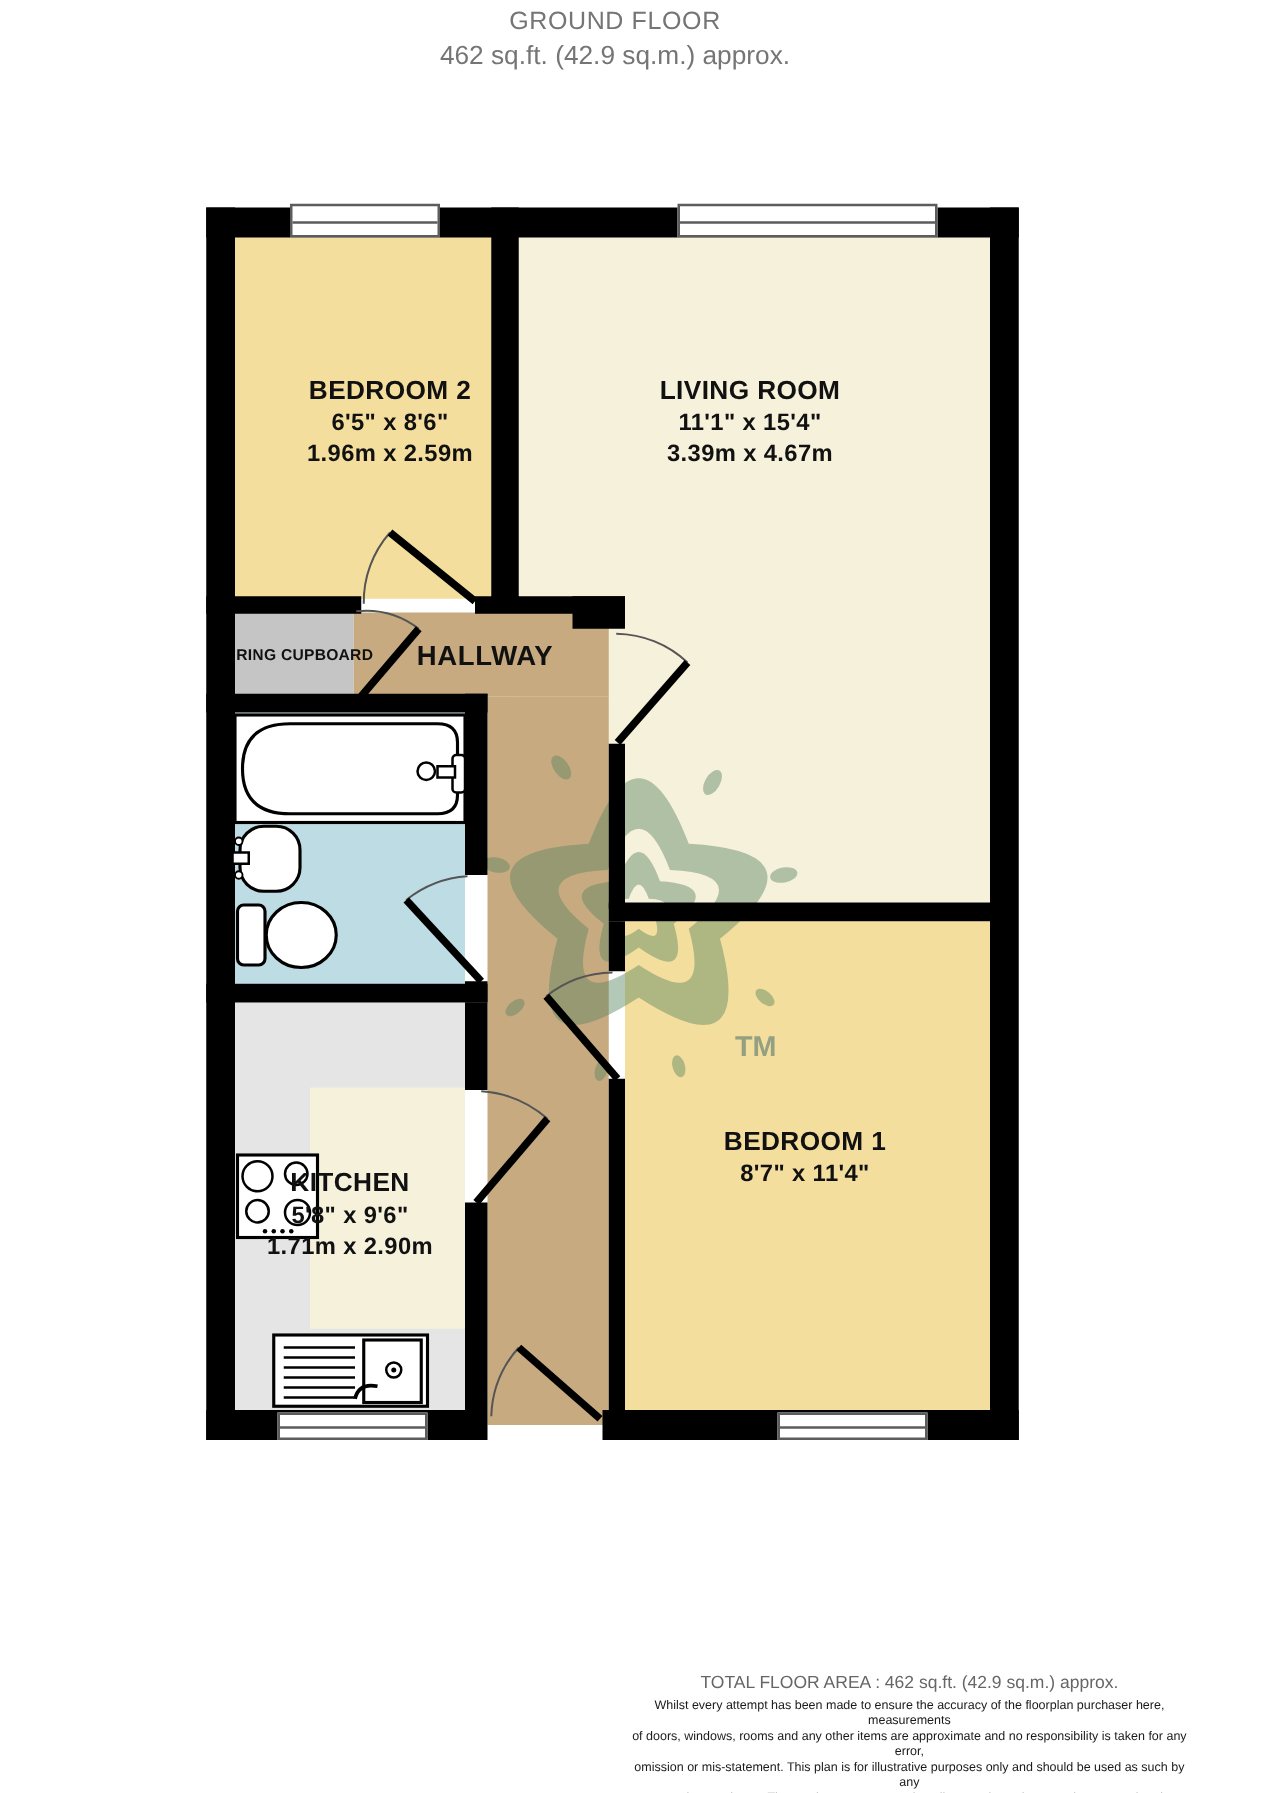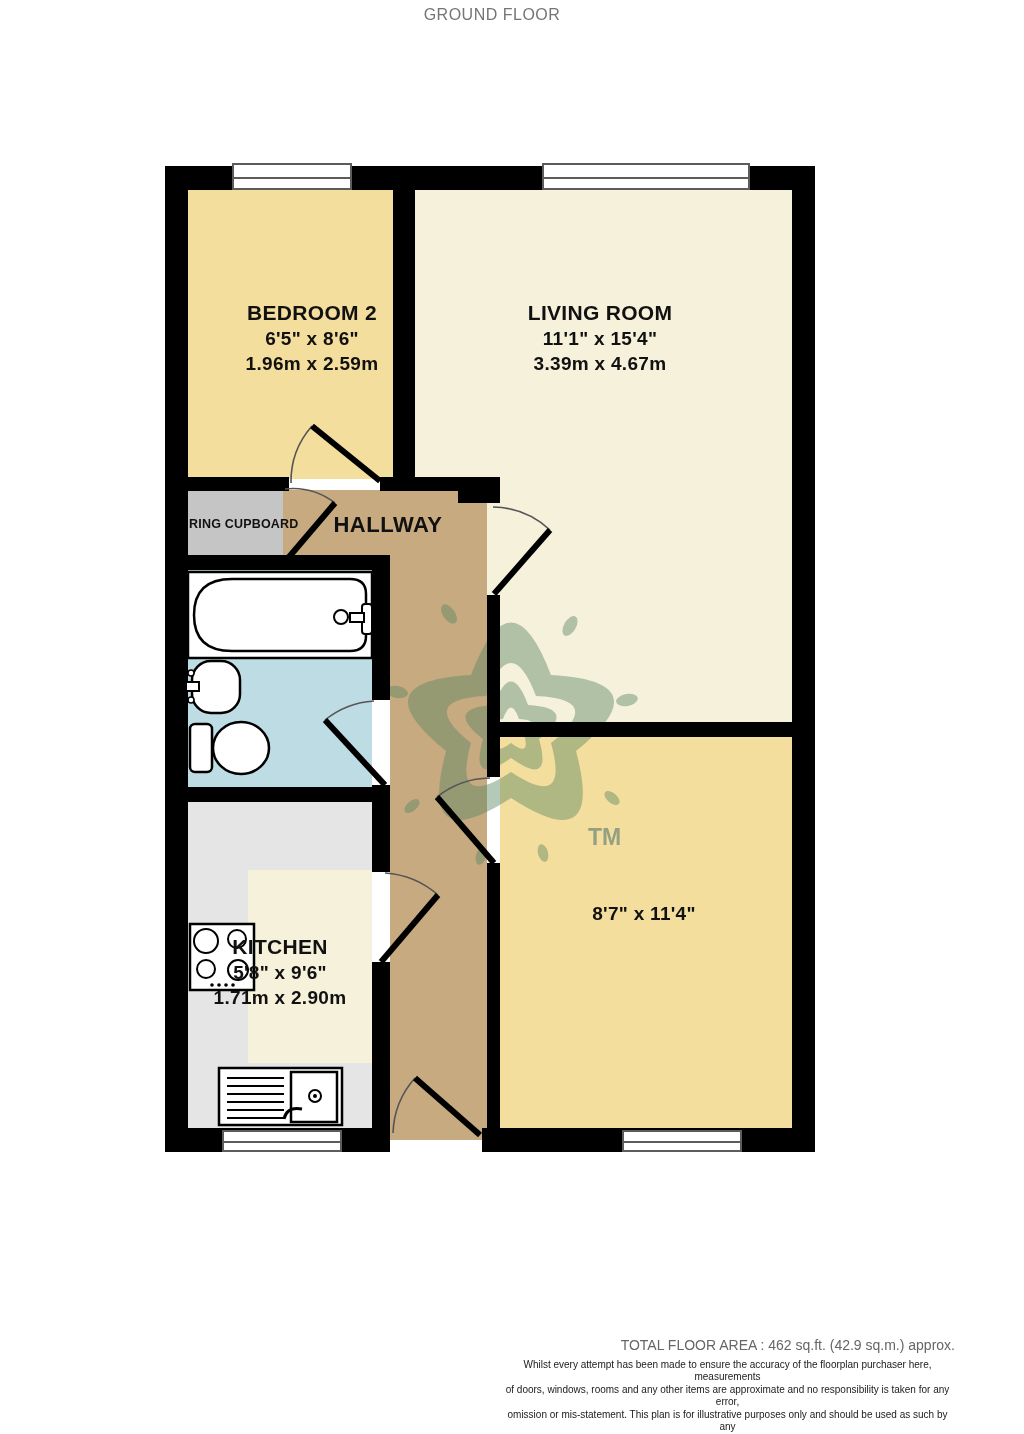--- a/index.html
+++ b/index.html
@@ -1,20 +1,20 @@
 <!DOCTYPE html>
 <html><head>
 <meta charset="utf-8">
 <style>
   html,body{margin:0;padding:0;background:#ffffff;}
   .page{position:relative;width:1024px;height:1434px;background:#ffffff;
         font-family:"Liberation Sans",sans-serif;overflow:hidden;}
   
   .title-block{position:absolute;top:6px;left:0;width:984px;text-align:center;color:#757575;}
-  .title-line1{font-size:16px;letter-spacing:0.5px;}
+  .title-line1{font-size:20px;letter-spacing:0.5px;}
   .title-line2{font-size:21px;margin-top:4px;}
   
   .floor{position:absolute;}
   .f-yellow{background:#F4DE9E;}
   .f-cream{background:#F6F1DB;}
   .f-brown{background:#C7AA80;}
   .f-blue{background:#BEDCE3;}
   .f-kgray{background:#E5E5E5;}
   .f-cgray{background:#C5C5C5;}
   
@@ -25,30 +25,31 @@
   
   .lbl{position:absolute;text-align:center;color:#111111;font-weight:bold;}
   .room-name{font-size:21px;line-height:26px;letter-spacing:0.3px;}
   .room-dim{font-size:19px;line-height:25px;letter-spacing:0.3px;}
   .hall-lbl{font-size:22px;letter-spacing:0.5px;}
   .cupboard-lbl{font-size:12.5px;letter-spacing:0.2px;white-space:nowrap;text-align:left;}
   
   .layer{position:absolute;left:0;top:0;width:1024px;height:1434px;pointer-events:none;}
   
   .footer{position:absolute;left:500px;top:1337px;width:455px;text-align:center;color:#1a1a1a;}
-  .footer-total{font-size:14px;color:#666666;margin-bottom:6px;text-align:right;}
+  .footer-total{font-size:14px;color:#666666;margin-bottom:6px;}
   .footer-line{font-size:10px;line-height:12.4px;}
 </style>
 </head>
 <body>
 
 <div class="page">
 
   <div class="title-block">
     <div class="title-line1">GROUND FLOOR</div>
+    <div class="title-line2">462 sq.ft. (42.9 sq.m.) approx.</div>
   </div>
 
   <div class="floor f-yellow" style="left:188px;top:188px;width:205px;height:291px"></div>
   <div class="floor f-cream" style="left:415px;top:188px;width:378px;height:534px"></div>
   <div class="floor f-yellow" style="left:500px;top:737px;width:293px;height:391px"></div>
   <div class="floor f-cgray" style="left:188px;top:490px;width:95px;height:67px"></div>
   <div class="floor f-brown" style="left:283px;top:490px;width:204px;height:67px"></div>
   <div class="floor f-brown" style="left:390px;top:557px;width:97px;height:583px"></div>
   <div class="floor f-blue" style="left:188px;top:570px;width:184px;height:217px"></div>
   <div class="floor f-kgray" style="left:188px;top:802px;width:184px;height:326px"></div>
@@ -201,20 +202,21 @@
   </div>
 
 
   <div class="lbl" style="left:155px;top:934px;width:250px">
     <div class="room-name">KITCHEN</div>
     <div class="room-dim">5'8"  x 9'6"</div>
     <div class="room-dim">1.71m  x 2.90m</div>
   </div>
 
   <div class="lbl" style="left:519px;top:901px;width:250px">
+    <div class="room-name">BEDROOM 1</div>
     <div class="room-dim">8'7"  x 11'4"</div>
   </div>
 
   <div class="footer">
     <div class="footer-total">TOTAL FLOOR AREA : 462 sq.ft. (42.9 sq.m.) approx.</div>
     <div class="footer-line">Whilst every attempt has been made to ensure the accuracy of the floorplan purchaser here, measurements</div>
     <div class="footer-line">of doors, windows, rooms and any other items are approximate and no responsibility is taken for any error,</div>
     <div class="footer-line">omission or mis-statement. This plan is for illustrative purposes only and should be used as such by any</div>
     <div class="footer-line">prospective purchaser. The services, systems and appliances shown have not been tested and no guarantee</div>
 

